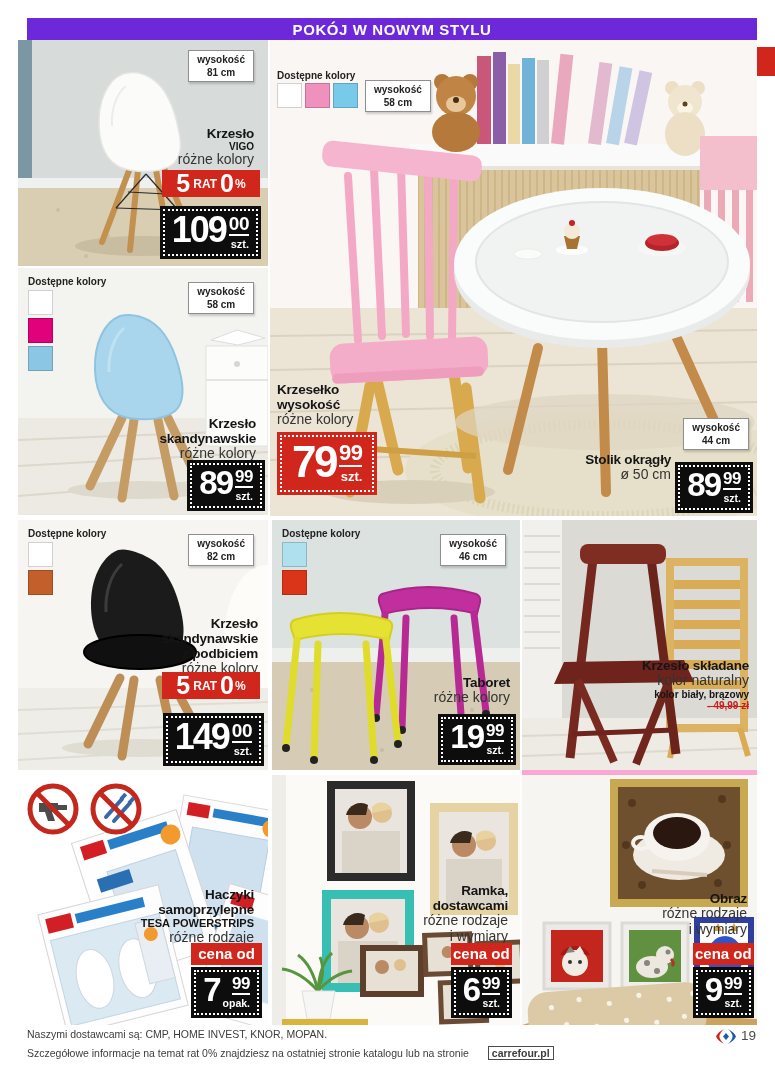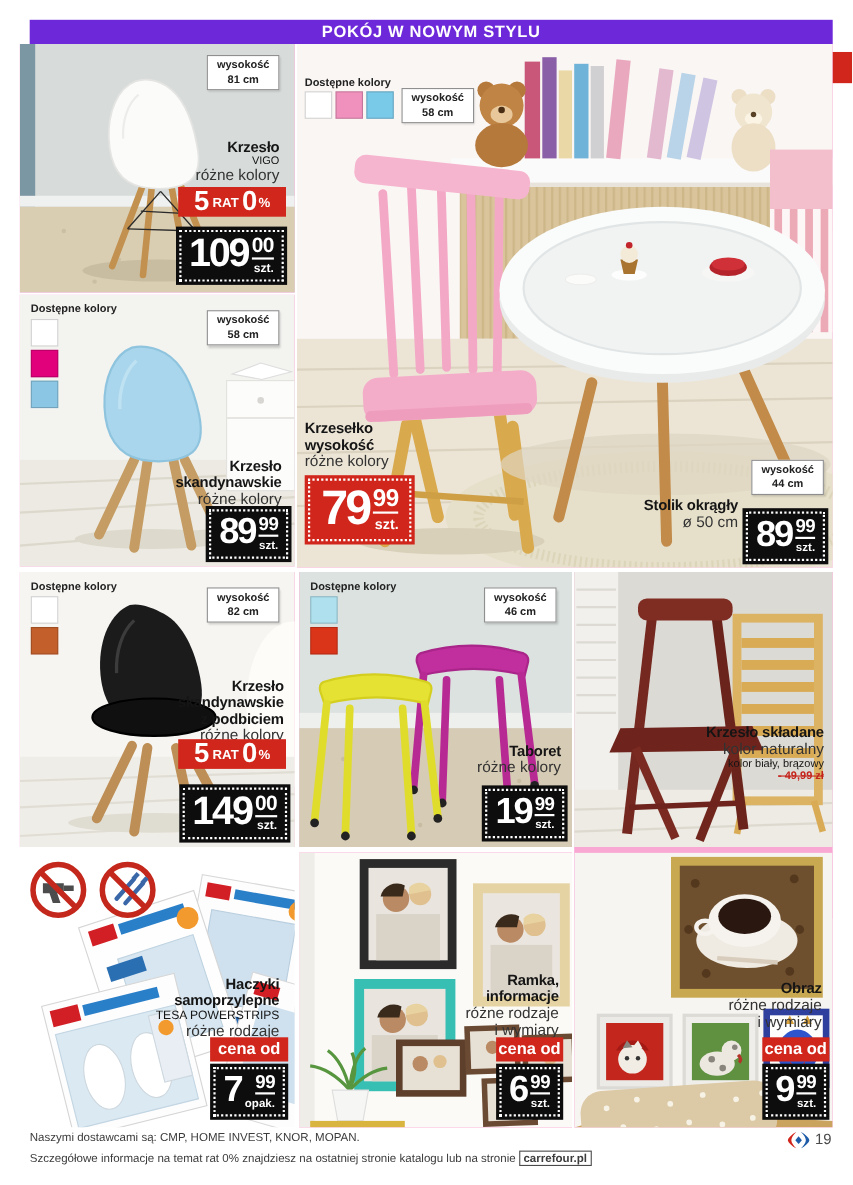--- a/index.html
+++ b/index.html
@@ -20,21 +20,21 @@
   .hbox{position:absolute;background:#fff;border:1px solid #8f8f8f;box-shadow:1px 2px 2px rgba(0,0,0,.18);
         padding:2px 8px;text-align:center;font-size:10px;font-weight:bold;line-height:1.3;color:#222;}
   .hbox span{display:block;}
   .colors-label{position:absolute;font-size:10px;font-weight:bold;color:#222;}
   .swatches{position:absolute;}
   .swatches i{display:block;width:23px;height:23px;margin:0 0 3px 0;border:1px solid rgba(0,0,0,.18);}
   .swatches.row i{display:inline-block;margin:0 3px 0 0;vertical-align:top;}
   .name-block{position:absolute;text-align:right;line-height:1.12;}
   .name-block.left{text-align:left;}
   .nm{font-size:13.5px;font-weight:bold;color:#151515;letter-spacing:-.2px;}
-  .nm-sm{font-size:10px;font-weight:normal;color:#151515;text-align:right;}
+  .nm-sm{font-size:10px;font-weight:bold;color:#151515;text-align:right;}
   .variant{font-size:14px;color:#333;font-weight:normal;}
   .old-price{font-size:10px;color:#c4231b;font-weight:bold;text-decoration:line-through;}
   
   .rat-badge{position:absolute;background:#d1261c;color:#fff;display:flex;align-items:center;
              justify-content:center;padding:1px 6px;}
   .rat-big{font-size:25px;font-weight:bold;line-height:1;}
   .rat-sm{font-size:12px;font-weight:bold;margin:0 3px;}
   .rat-pct{font-size:12px;font-weight:bold;margin-left:1px;}
   
   .price-stack{position:absolute;display:flex;flex-direction:column;align-items:stretch;}
@@ -51,21 +51,21 @@
   .price-stack.lg .p-main{font-size:44px;letter-spacing:-2.5px;}
   .price-stack.lg .p-cents{font-size:22px;}
   .price-stack.lg .p-unit{font-size:13px;}
   .price-stack.md .p-main{font-size:36px;}
   .price-stack.md .p-cents{font-size:19px;}
   .price-stack.md .p-unit{font-size:11px;}
   
   .noicon{position:absolute;width:54px;height:54px;}
   
   .footer-line{position:absolute;left:27px;font-size:10.5px;color:#3c3c3c;}
-  .site-box{display:inline-block;border:1px solid #4a4a4a;padding:0 3px;font-weight:bold;margin-left:3px;text-align:center;}
+  .site-box{display:inline-block;border:1px solid #4a4a4a;padding:0 3px;font-weight:bold;margin-left:19px;text-align:center;}
   .page-num{position:absolute;left:741px;top:1028px;font-size:13.5px;color:#4a4a4a;}
   .cflogo{position:absolute;left:716px;top:1029px;width:20px;height:15px;}
 </style>
 </head>
 <body>
 
 <div class="page">
 
   <div class="header-bar">
     <span>POKÓJ W NOWYM STYLU</span>
@@ -664,21 +664,21 @@
           <path d="M46,216 q-6,-26 -20,-36"></path>
         <path d="M46,216 q2,-28 14,-38"></path>
           <path d="M46,216 q16,-18 34,-20"></path>
           <path d="M46,216 q8,-20 2,-34"></path>
       </g>
       <path d="M30,216 h33 l-5,28 h-23 z" fill="#f6f6f4" stroke="#ddd"></path>
       <rect x="10" y="244" width="86" height="6" fill="#d9b43f"></rect>
     </svg>
     <div class="name-block" style="right:12px;top:108px;">
       <div class="nm">Ramka,</div>
-      <div class="nm">informacje</div>
+      <div class="nm">dostawcami</div>
       <div class="variant">różne rodzaje</div>
       <div class="variant">i wymiary</div>
     </div>
     <div class="price-stack" style="right:8px;bottom:7px;">
       <div class="cena-od">cena od</div>
       <div class="price-box">
           <div class="price-inner">
         <span class="p-main">6</span>
         <span class="p-side">
               <span class="p-cents">99</span>

